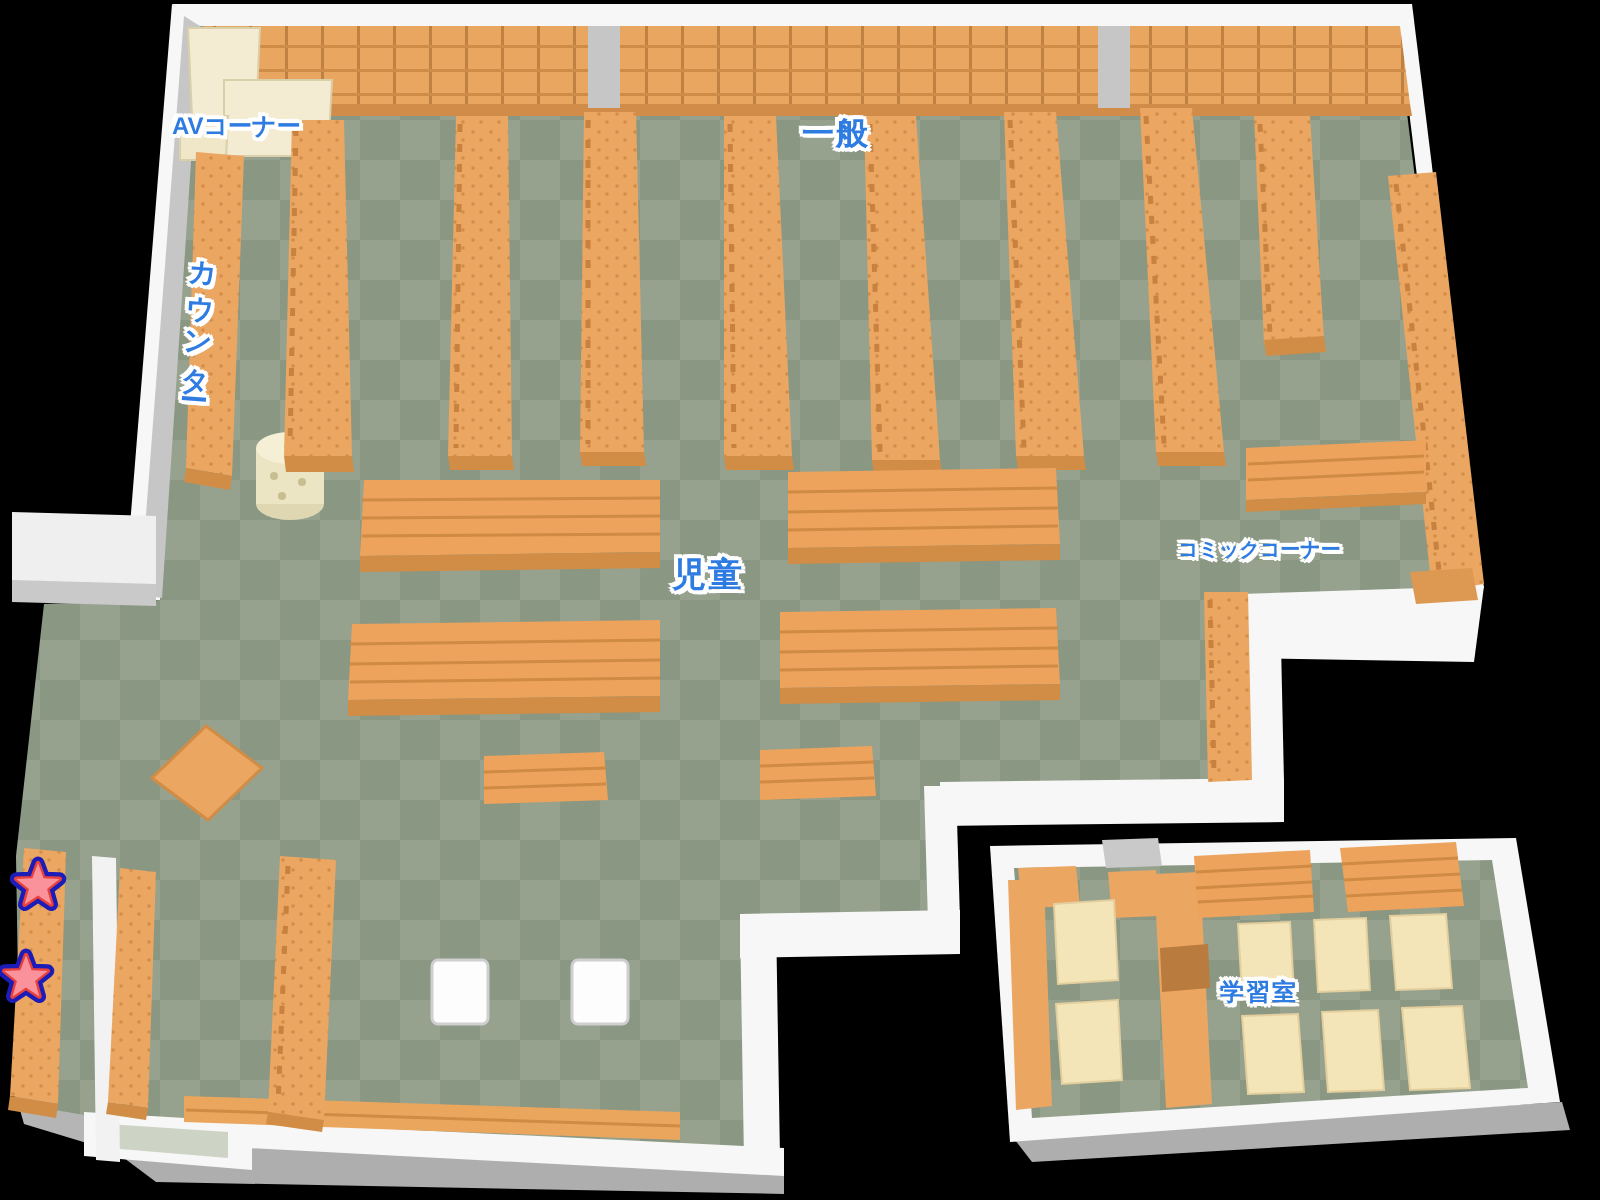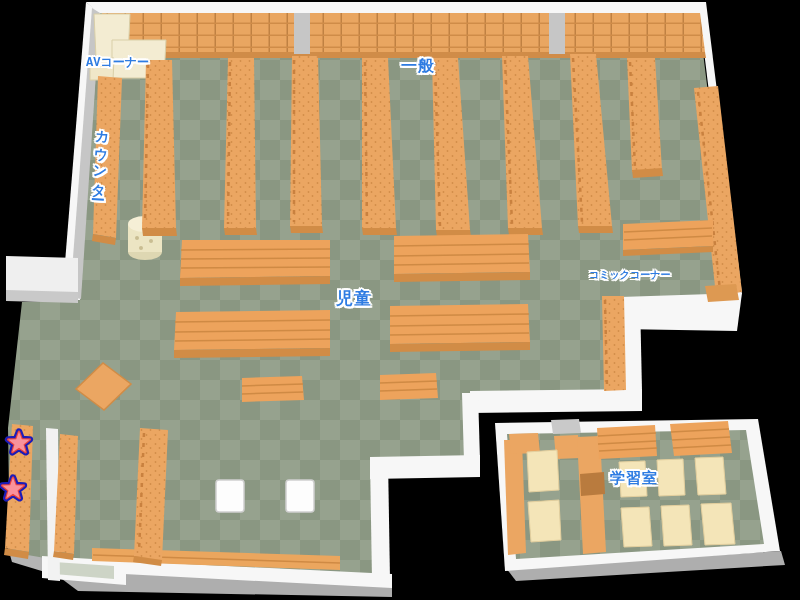--- a/index.html
+++ b/index.html
@@ -1,29 +1,29 @@
 <!DOCTYPE html>
 <html><head>
 <meta charset="utf-8">
 <style>
   html,body{margin:0;padding:0;background:#000;}
   .stage{position:relative;width:800px;height:600px;background:#000;overflow:hidden;
-         font-family:Liberation Mono, monospace;text-align:center;}
+         font-family:Liberation Sans, sans-serif;text-align:center;}
   .stage svg{position:absolute;left:0;top:0;}
   .map-label{position:absolute;font-weight:bold;color:#2e7ce2;white-space:nowrap;line-height:1.1;
     text-shadow:-2px 0 0 #fff,2px 0 0 #fff,0 -2px 0 #fff,0 2px 0 #fff,
                 -1.5px -1.5px 0 #fff,1.5px -1.5px 0 #fff,-1.5px 1.5px 0 #fff,1.5px 1.5px 0 #fff,
                 -2px -2px 0 #fff,2px 2px 0 #fff;}
   .lbl-av{left:86px;top:57px;font-size:12px;}
   .lbl-counter{left:92px;top:120px;font-size:14px;writing-mode:vertical-rl;text-orientation:upright;
                letter-spacing:2px;transform:rotate(4deg);}
   .lbl-general{left:401px;top:59px;font-size:16px;letter-spacing:1px;}
-  .lbl-children{left:336px;top:279px;font-size:17px;letter-spacing:1px;margin-top:12px;}
+  .lbl-children{left:336px;top:279px;font-size:17px;letter-spacing:1px;}
   .lbl-comic{left:589px;top:270px;font-size:10px;}
-  .lbl-study{left:610px;top:472px;font-size:15px;letter-spacing:1px;}
+  .lbl-study{left:610px;top:490px;font-size:12px;letter-spacing:1px;}
 </style>
 </head>
 <body>
 
 <div class="stage">
 <svg width="800" height="600" viewBox="0 0 800 600">
   <defs>
     <pattern id="checker" width="40" height="40" patternUnits="userSpaceOnUse">
       <rect width="40" height="40" fill="#96a28e"></rect>
       <rect x="0" y="0" width="20" height="20" fill="#8a9782"></rect>

